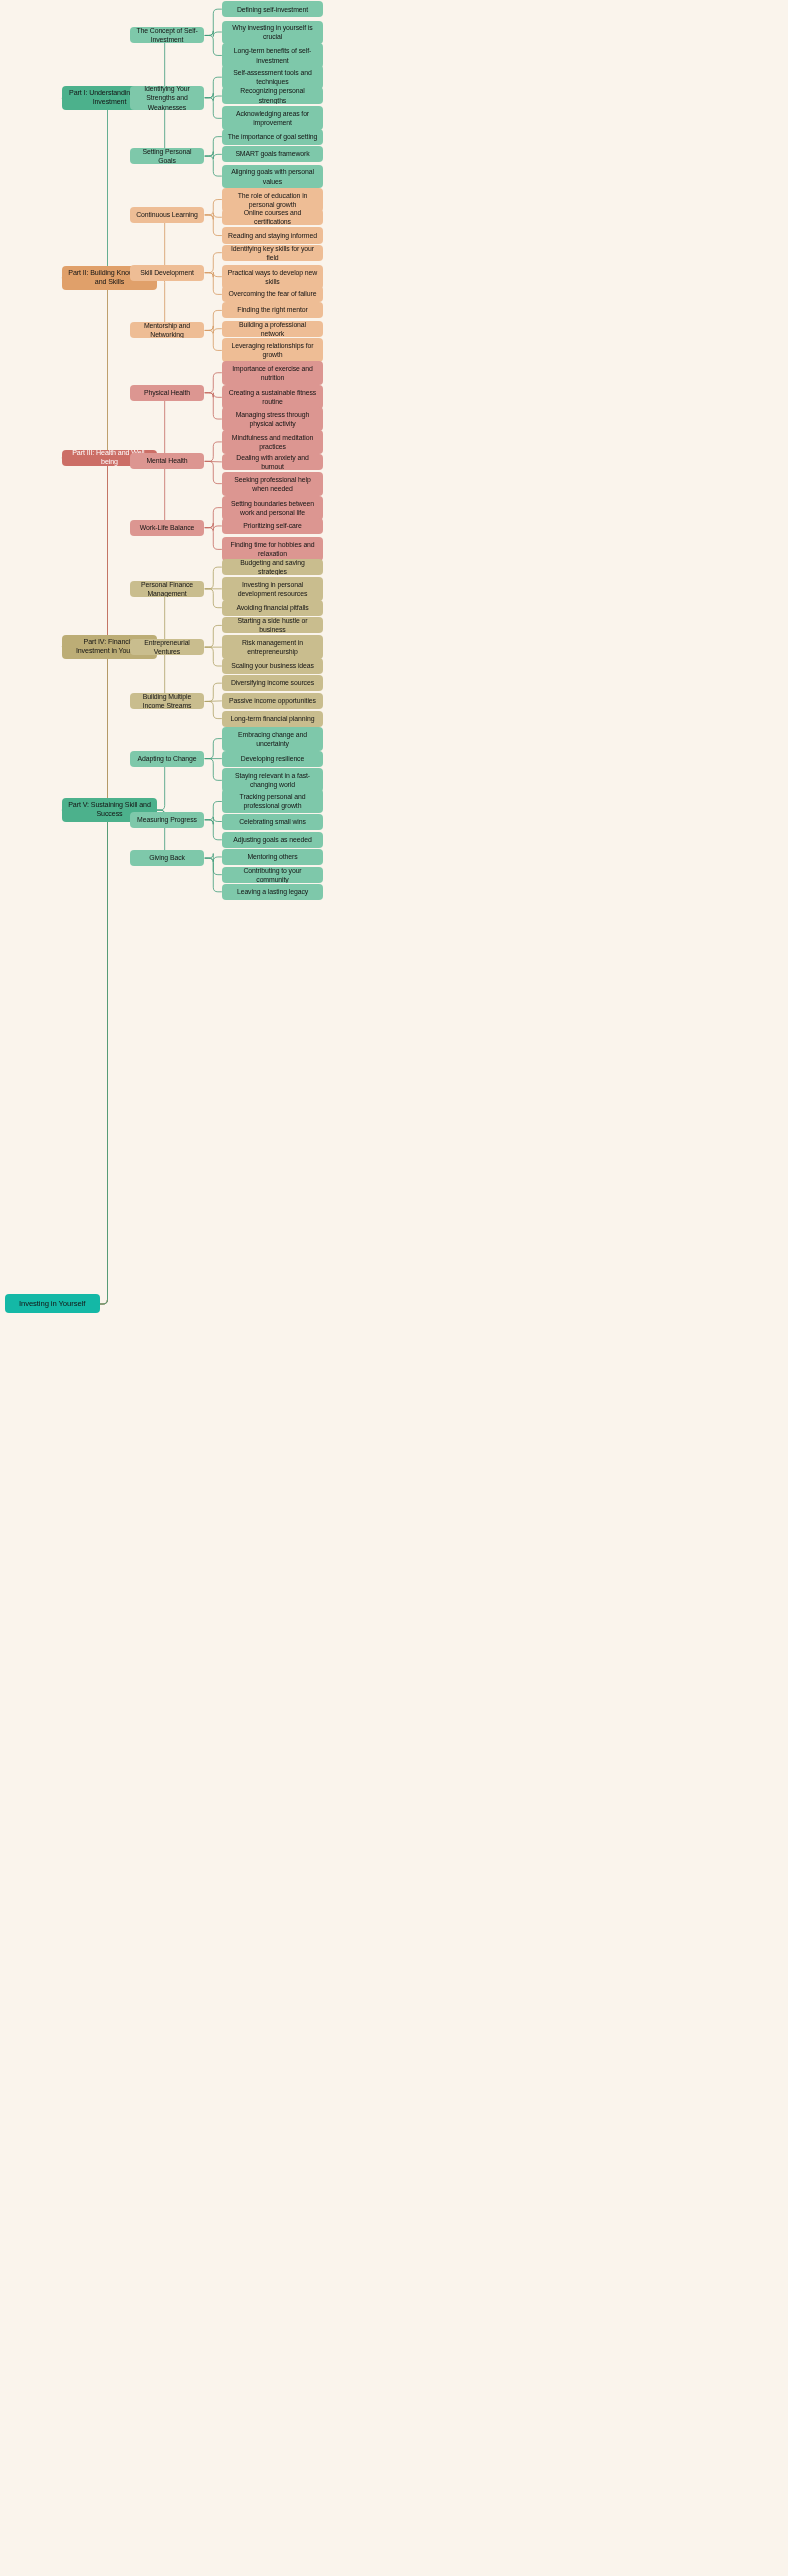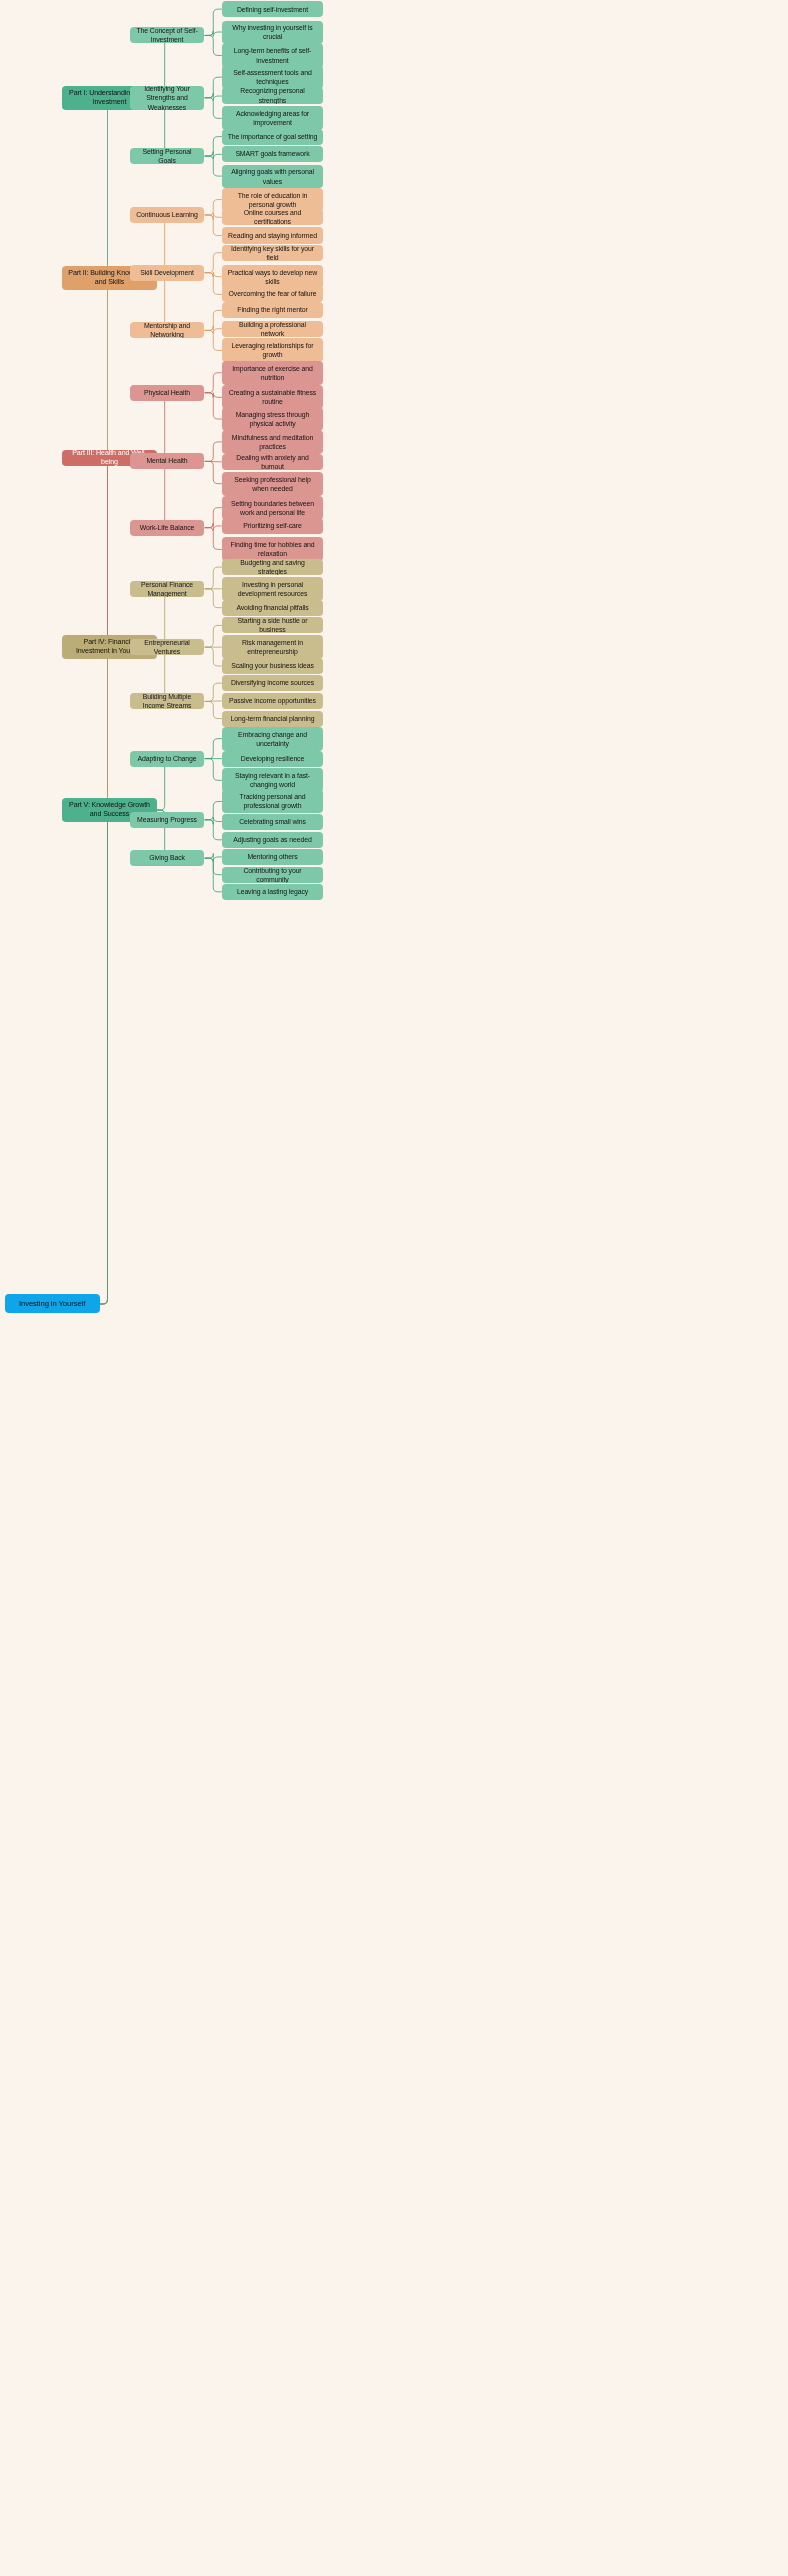--- a/index.html
+++ b/index.html
@@ -112,21 +112,21 @@
       <path d="M 274 1417 L 280 1417 Q 288 1417 288 1425 L 288 1426 Q 288 1434 296 1434 L 228 1434" fill="none" stroke="#3f9c7a" stroke-width="1.4"></path>
       <path d="M 358 1434 L 365 1434 Q 373 1434 373 1426 L 373 1410 Q 373 1402 381 1402 L 388 1402" fill="none" stroke="#3f9c7a" stroke-width="1.4"></path>
       <path d="M 358 1434 L 365 1434 Q 373 1434 373 1442 L 373 1429 Q 373 1437 381 1437 L 388 1437" fill="none" stroke="#3f9c7a" stroke-width="1.4"></path>
       <path d="M 358 1434 L 365 1434 Q 373 1434 373 1442 L 373 1461 Q 373 1469 381 1469 L 388 1469" fill="none" stroke="#3f9c7a" stroke-width="1.4"></path>
       <path d="M 274 1417 L 280 1417 Q 288 1417 288 1425 L 288 1493 Q 288 1501 296 1501 L 228 1501" fill="none" stroke="#3f9c7a" stroke-width="1.4"></path>
       <path d="M 358 1501 L 365 1501 Q 373 1501 373 1493 L 373 1507 Q 373 1499 381 1499 L 388 1499" fill="none" stroke="#3f9c7a" stroke-width="1.4"></path>
       <path d="M 358 1501 L 365 1501 Q 373 1501 373 1509 L 373 1522 Q 373 1530 381 1530 L 388 1530" fill="none" stroke="#3f9c7a" stroke-width="1.4"></path>
       <path d="M 358 1501 L 365 1501 Q 373 1501 373 1509 L 373 1552 Q 373 1560 381 1560 L 388 1560" fill="none" stroke="#3f9c7a" stroke-width="1.4"></path>
     </svg>
   <div id="node-layer">
-      <div class="node root" style="left: 4.6px; top: 1294px; width: 95px; height: 19.4px; background: #0ea5e9;">Investing in Yourself</div>
+      <div class="node root" style="left: 4.6px; top: 1294px; width: 95px; height: 19.4px; background: #14b8a6;">Investing in Yourself</div>
       <div class="node l1" style="left: 62px; top: 86px; width: 95px; height: 24px; background: rgb(76, 177, 140);">Part I: Understanding Self-Investment</div>
       <div class="node l2" style="left: 130px; top: 27.4px; width: 74px; height: 16px; background: rgb(126, 200, 170);">The Concept of Self-Investment</div>
       <div class="node l3" style="left: 222px; top: 1.1px; width: 101px; height: 16px; background: rgb(126, 200, 170);">Defining self-investment</div>
       <div class="node l3" style="left: 222px; top: 20.6px; width: 101px; height: 23px; background: rgb(126, 200, 170);">Why investing in yourself is crucial</div>
       <div class="node l3" style="left: 222px; top: 43px; width: 101px; height: 25px; background: rgb(126, 200, 170);">Long-term benefits of self-investment</div>
       <div class="node l2" style="left: 130px; top: 86px; width: 74px; height: 24px; background: rgb(126, 200, 170);">Identifying Your Strengths and Weaknesses</div>
       <div class="node l3" style="left: 222px; top: 65px; width: 101px; height: 24px; background: rgb(126, 200, 170);">Self-assessment tools and techniques</div>
       <div class="node l3" style="left: 222px; top: 87px; width: 101px; height: 17px; background: rgb(126, 200, 170);">Recognizing personal strengths</div>
       <div class="node l3" style="left: 222px; top: 106px; width: 101px; height: 24px; background: rgb(126, 200, 170);">Acknowledging areas for improvement</div>
       <div class="node l2" style="left: 130px; top: 148px; width: 74px; height: 16px; background: rgb(126, 200, 170);">Setting Personal Goals</div>
@@ -165,21 +165,21 @@
       <div class="node l3" style="left: 222px; top: 577px; width: 101px; height: 24px; background: rgb(201, 189, 142);">Investing in personal development resources</div>
       <div class="node l3" style="left: 222px; top: 600px; width: 101px; height: 16px; background: rgb(201, 189, 142);">Avoiding financial pitfalls</div>
       <div class="node l2" style="left: 130px; top: 639px; width: 74px; height: 16px; background: rgb(201, 189, 142);">Entrepreneurial Ventures</div>
       <div class="node l3" style="left: 222px; top: 617px; width: 101px; height: 16px; background: rgb(201, 189, 142);">Starting a side hustle or business</div>
       <div class="node l3" style="left: 222px; top: 635px; width: 101px; height: 24px; background: rgb(201, 189, 142);">Risk management in entrepreneurship</div>
       <div class="node l3" style="left: 222px; top: 658px; width: 101px; height: 16px; background: rgb(201, 189, 142);">Scaling your business ideas</div>
       <div class="node l2" style="left: 130px; top: 693px; width: 74px; height: 16px; background: rgb(201, 189, 142);">Building Multiple Income Streams</div>
       <div class="node l3" style="left: 222px; top: 675px; width: 101px; height: 16px; background: rgb(201, 189, 142);">Diversifying income sources</div>
       <div class="node l3" style="left: 222px; top: 693px; width: 101px; height: 16px; background: rgb(201, 189, 142);">Passive income opportunities</div>
       <div class="node l3" style="left: 222px; top: 711px; width: 101px; height: 16px; background: rgb(201, 189, 142);">Long-term financial planning</div>
-      <div class="node l1" style="left: 62px; top: 798px; width: 95px; height: 24px; background: rgb(76, 177, 140);">Part V: Knowledge Growth and Success</div>
+      <div class="node l1" style="left: 62px; top: 798px; width: 95px; height: 24px; background: rgb(76, 177, 140);">Part V: Sustaining Skill and Success</div>
       <div class="node l2" style="left: 130px; top: 751px; width: 74px; height: 16px; background: rgb(126, 200, 170);">Adapting to Change</div>
       <div class="node l3" style="left: 222px; top: 727px; width: 101px; height: 24px; background: rgb(126, 200, 170);">Embracing change and uncertainty</div>
       <div class="node l3" style="left: 222px; top: 751px; width: 101px; height: 16px; background: rgb(126, 200, 170);">Developing resilience</div>
       <div class="node l3" style="left: 222px; top: 768px; width: 101px; height: 24px; background: rgb(126, 200, 170);">Staying relevant in a fast-changing world</div>
       <div class="node l2" style="left: 130px; top: 812px; width: 74px; height: 16px; background: rgb(126, 200, 170);">Measuring Progress</div>
       <div class="node l3" style="left: 222px; top: 789px; width: 101px; height: 24px; background: rgb(126, 200, 170);">Tracking personal and professional growth</div>
       <div class="node l3" style="left: 222px; top: 814px; width: 101px; height: 16px; background: rgb(126, 200, 170);">Celebrating small wins</div>
       <div class="node l3" style="left: 222px; top: 832px; width: 101px; height: 16px; background: rgb(126, 200, 170);">Adjusting goals as needed</div>
       <div class="node l2" style="left: 130px; top: 850px; width: 74px; height: 16px; background: rgb(126, 200, 170);">Giving Back</div>
       <div class="node l3" style="left: 222px; top: 849px; width: 101px; height: 16px; background: rgb(126, 200, 170);">Mentoring others</div>

